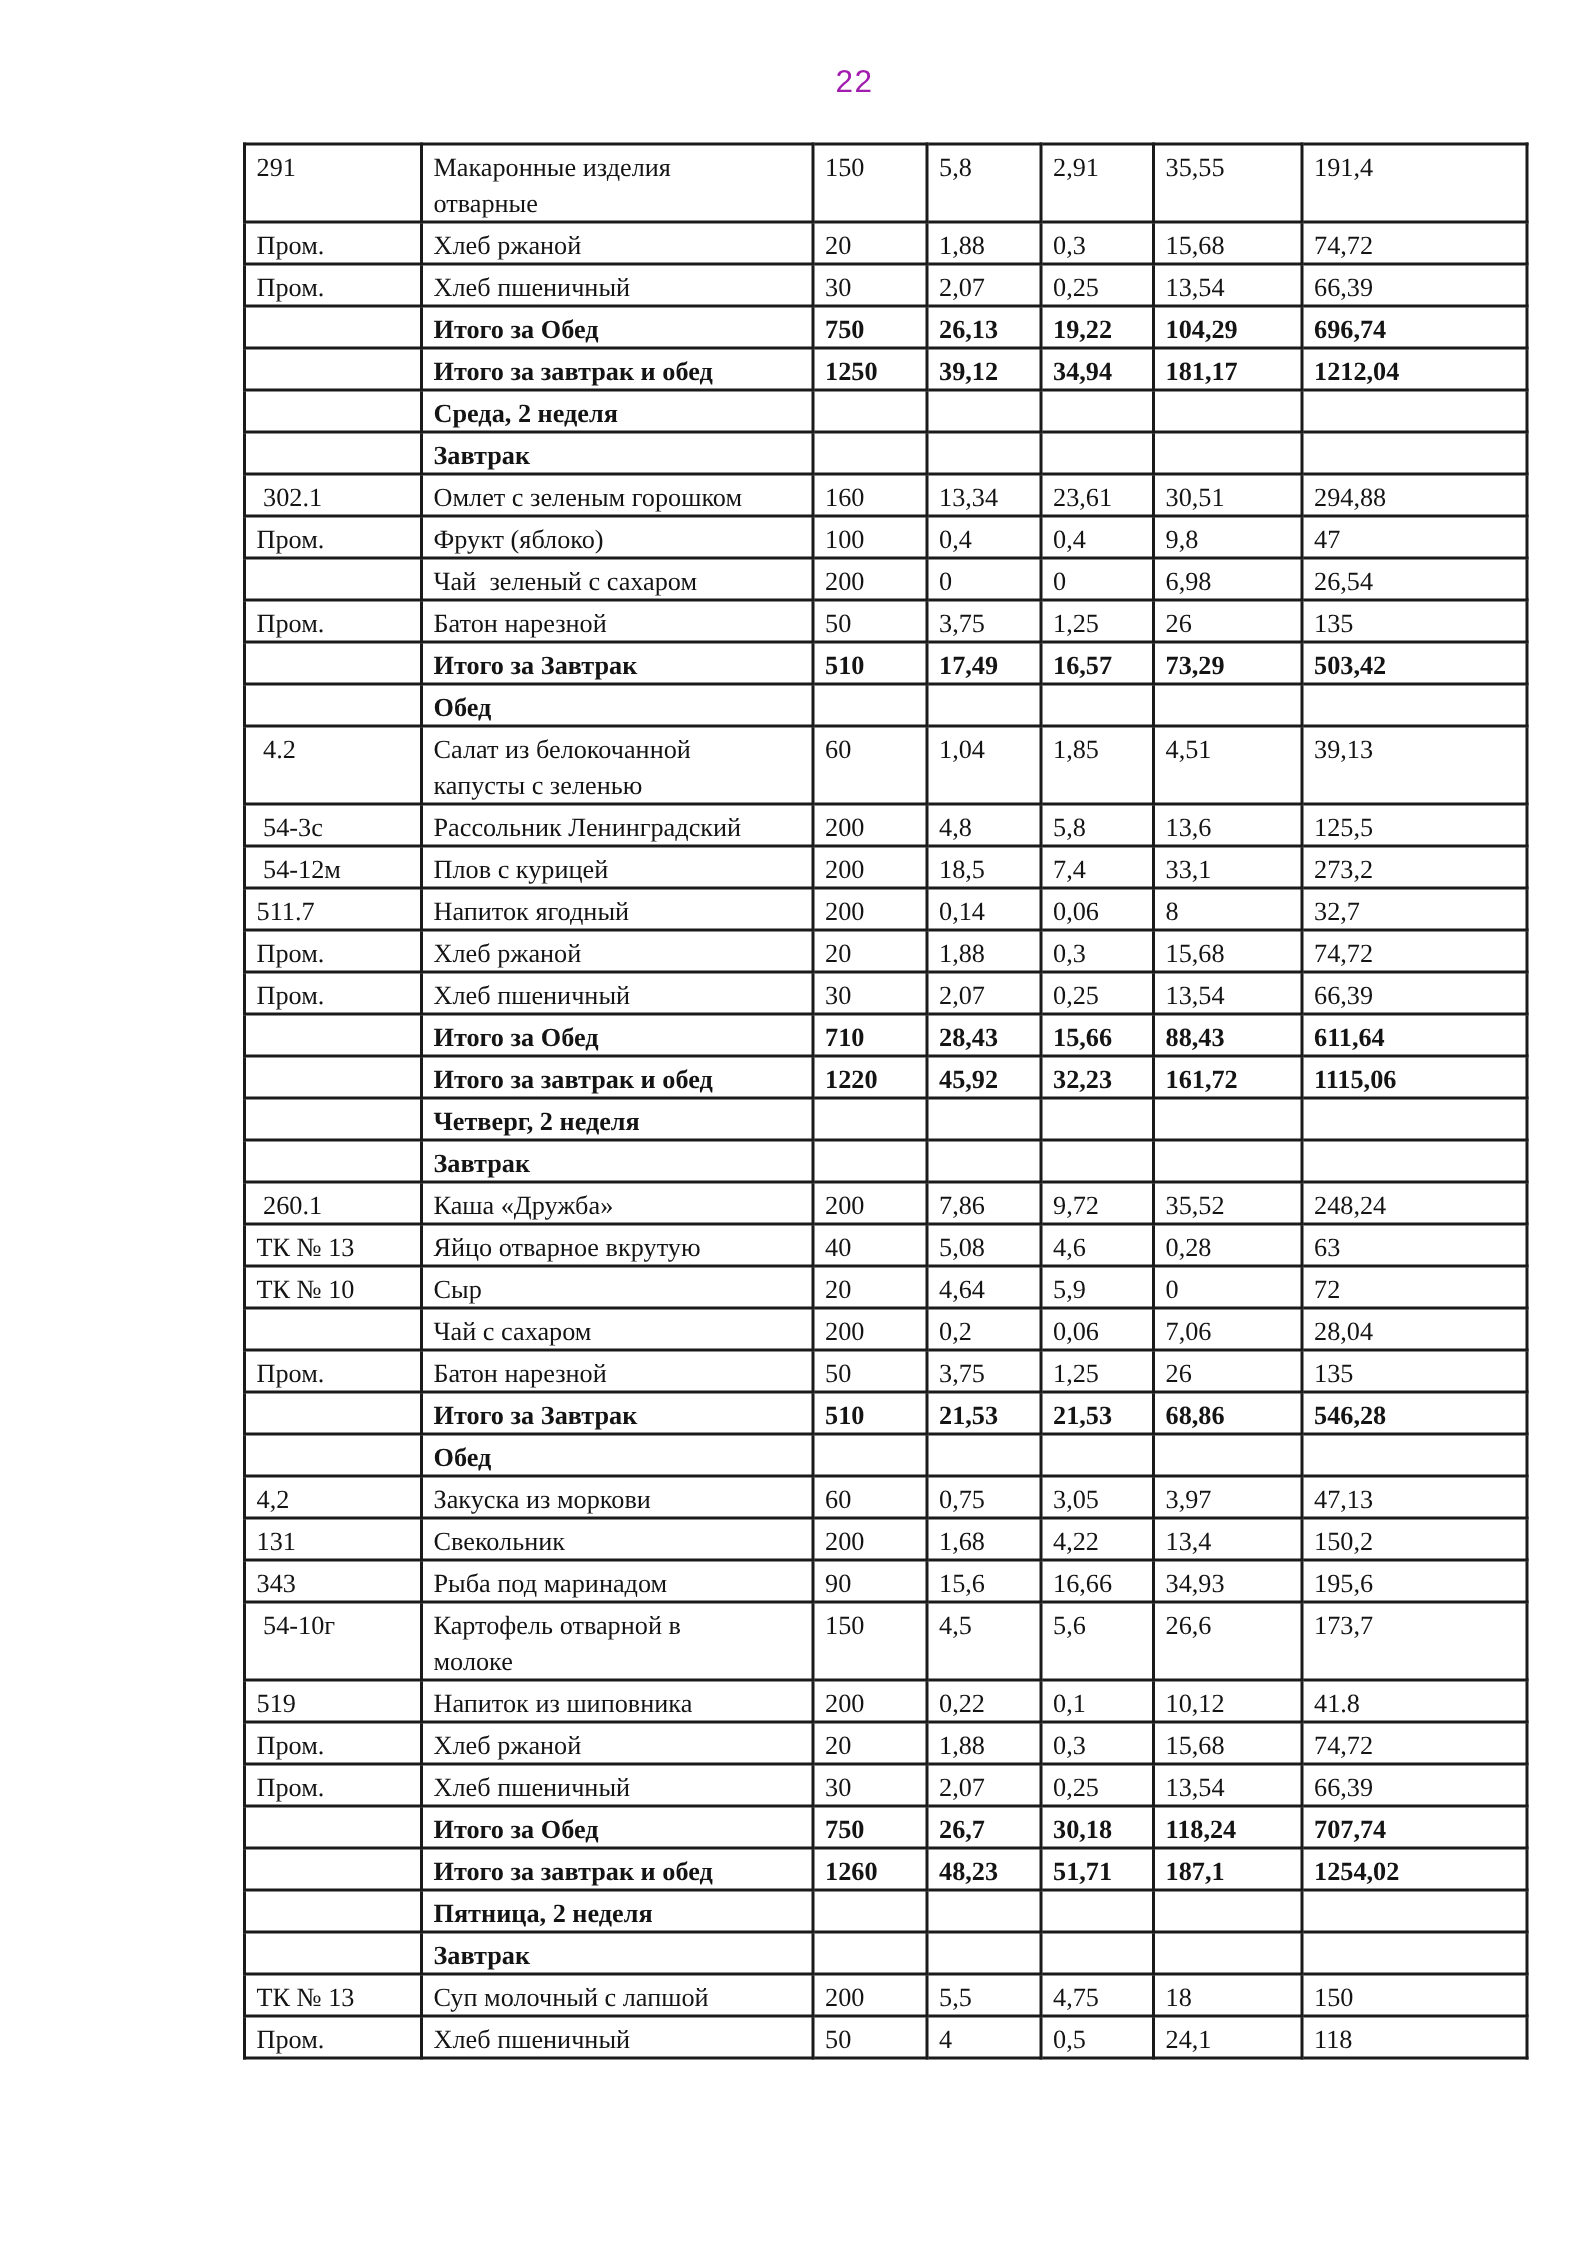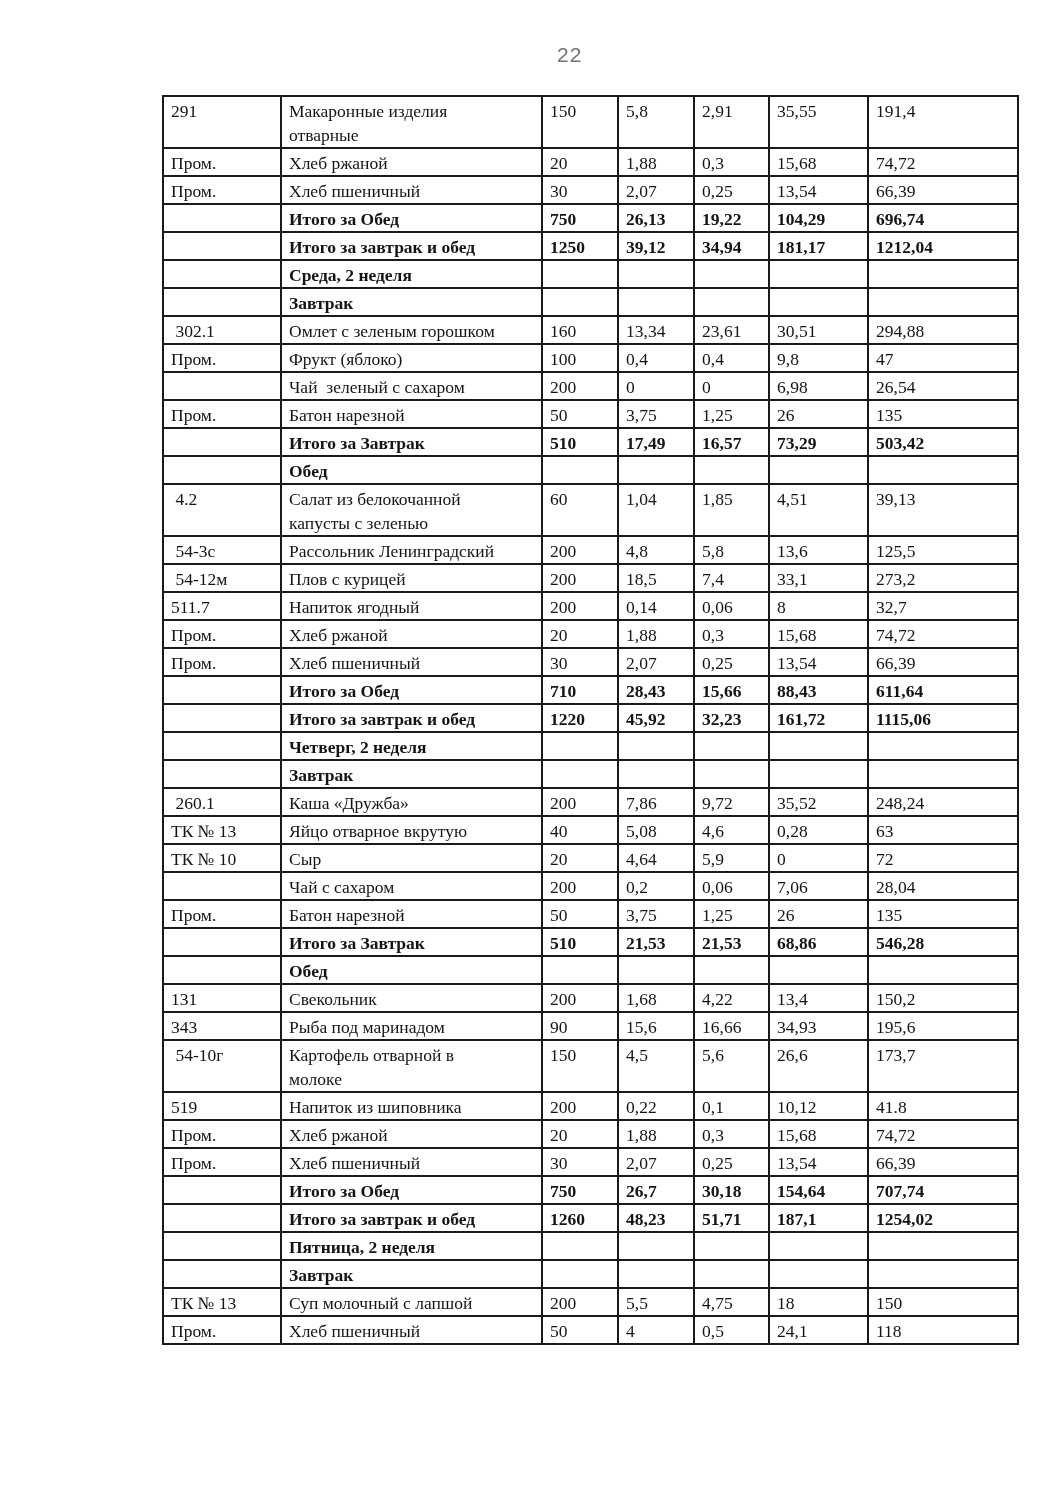--- a/index.html
+++ b/index.html
@@ -17,21 +17,21 @@
     overflow: hidden;
     font-family: "Liberation Serif", "DejaVu Serif", serif;
     color: var(--text-color);
   }
   .page-number {
     position: absolute;
     left: 557px;
     top: 43px;
     font-family: "Liberation Sans", "DejaVu Sans", sans-serif;
     font-size: 21px;
-    color: #737373;
+    color: #a21caf;
     letter-spacing: 1px;
   }
   table.menu {
     position: absolute;
     left: 162px;
     top: 95px;
     width: 855px;
     table-layout: fixed;
     border-collapse: collapse;
     border-radius: 30px;
@@ -338,20 +338,29 @@
         <tr class="section">
           <td></td>
           <td>Обед</td>
           <td></td>
           <td></td>
           <td></td>
           <td></td>
           <td></td>
         </tr>
         <tr>
+          <td>4,2</td>
+          <td>Закуска из моркови</td>
+          <td>60</td>
+          <td>0,75</td>
+          <td>3,05</td>
+          <td>3,97</td>
+          <td>47,13</td>
+        </tr>
+        <tr>
           <td>131</td>
           <td>Свекольник</td>
           <td>200</td>
           <td>1,68</td>
           <td>4,22</td>
           <td>13,4</td>
           <td>150,2</td>
         </tr>
         <tr>
           <td>343</td>
@@ -398,21 +407,21 @@
           <td>0,25</td>
           <td>13,54</td>
           <td>66,39</td>
         </tr>
         <tr class="total">
           <td></td>
           <td>Итого за Обед</td>
           <td>750</td>
           <td>26,7</td>
           <td>30,18</td>
-          <td>154,64</td>
+          <td>118,24</td>
           <td>707,74</td>
         </tr>
         <tr class="total">
           <td></td>
           <td>Итого за завтрак и обед</td>
           <td>1260</td>
           <td>48,23</td>
           <td>51,71</td>
           <td>187,1</td>
           <td>1254,02</td>

